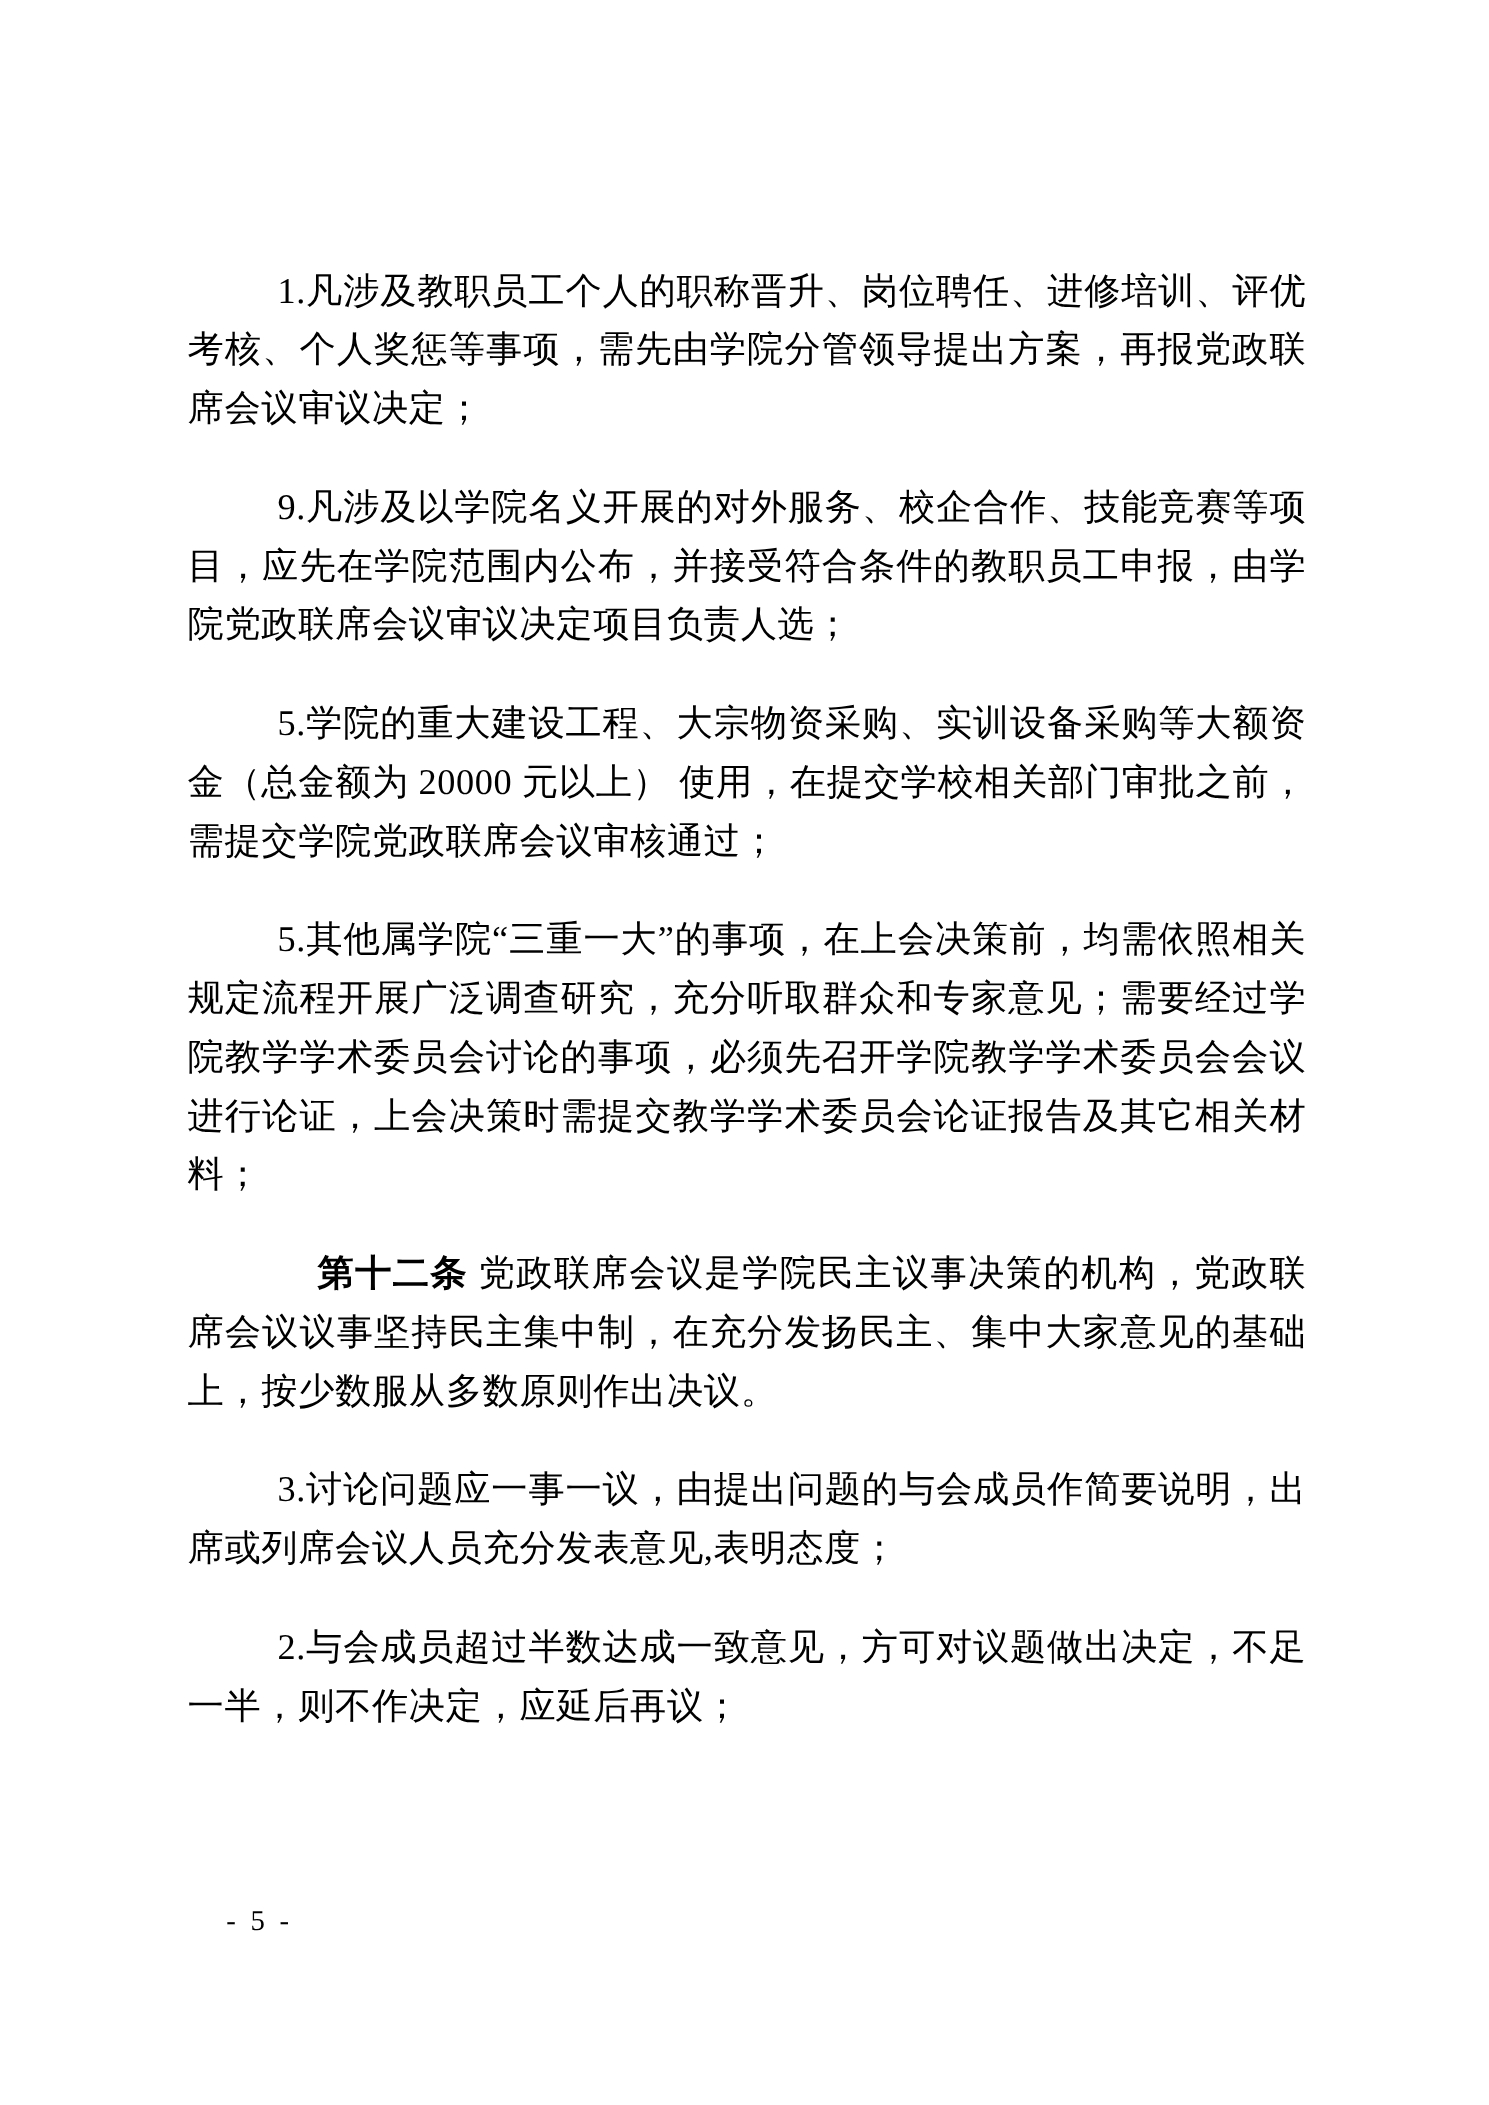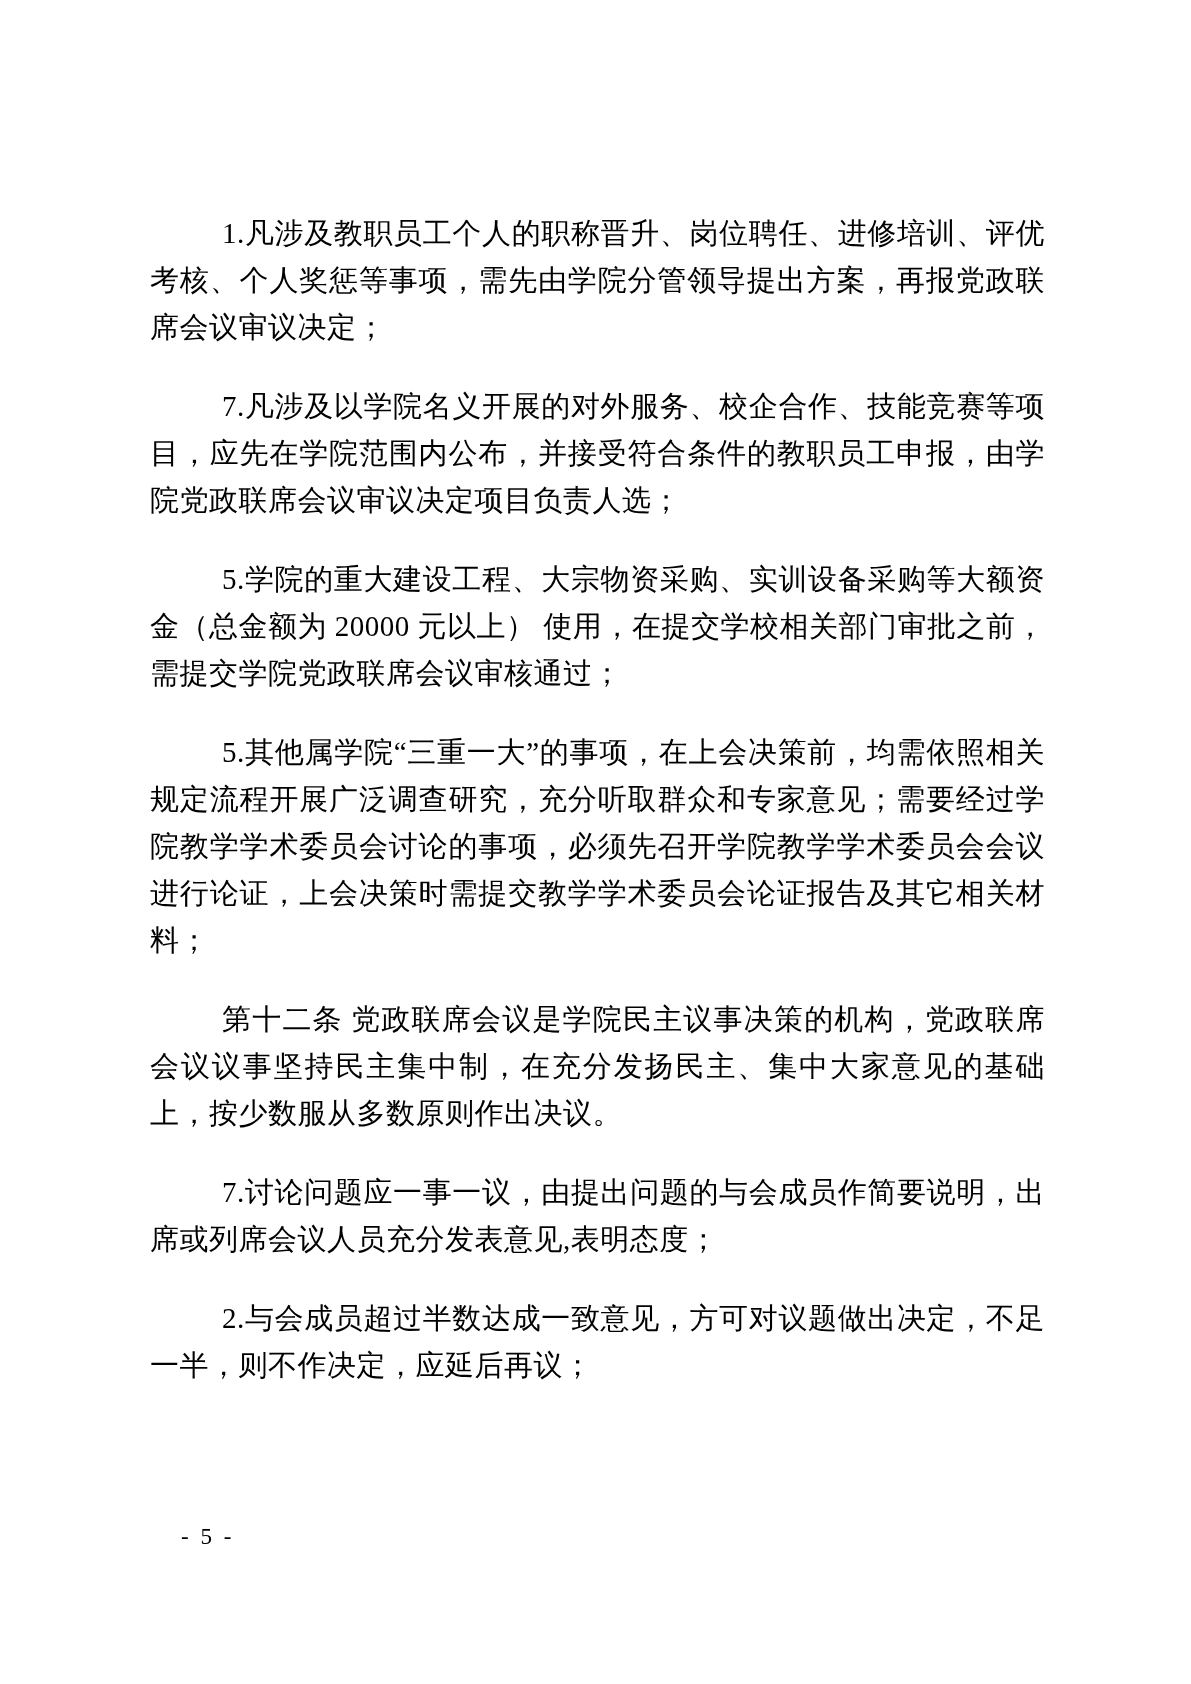--- a/index.html
+++ b/index.html
@@ -27,39 +27,40 @@
     letter-spacing: 0.5px;
   }
   .para {
     margin: 0 0 32px 0;
     text-indent: 72px;
   }
   .para:last-child {
     margin-bottom: 0;
   }
   .article-label {
-    font-weight: normal;
+    font-weight: bold;
+    margin-left: 32px;
   }
   .footer {
     position: absolute;
     left: 181px;
     top: 1524px;
     color: #000000;
     font-size: 23px;
     letter-spacing: 3px;
     font-family: "Liberation Serif", serif;
   }
 </style>
 </head>
 <body>
 
 <div class="page">
   <div class="content">
     <p class="para">1.凡涉及教职员工个人的职称晋升、岗位聘任、进修培训、评优考核、个人奖惩等事项，需先由学院分管领导提出方案，再报党政联席会议审议决定；</p>
-    <p class="para">7.凡涉及以学院名义开展的对外服务、校企合作、技能竞赛等项目，应先在学院范围内公布，并接受符合条件的教职员工申报，由学院党政联席会议审议决定项目负责人选；</p>
+    <p class="para">9.凡涉及以学院名义开展的对外服务、校企合作、技能竞赛等项目，应先在学院范围内公布，并接受符合条件的教职员工申报，由学院党政联席会议审议决定项目负责人选；</p>
     <p class="para">5.学院的重大建设工程、大宗物资采购、实训设备采购等大额资金（总金额为 20000 元以上） 使用，在提交学校相关部门审批之前，需提交学院党政联席会议审核通过；</p>
     <p class="para">5.其他属学院“三重一大”的事项，在上会决策前，均需依照相关规定流程开展广泛调查研究，充分听取群众和专家意见；需要经过学院教学学术委员会讨论的事项，必须先召开学院教学学术委员会会议进行论证，上会决策时需提交教学学术委员会论证报告及其它相关材料；</p>
     <p class="para"><span class="article-label">第十二条</span><span> 党政联席会议是学院民主议事决策的机构，党政联席会议议事坚持民主集中制，在充分发扬民主、集中大家意见的基础上，按少数服从多数原则作出决议。</span></p>
-    <p class="para">7.讨论问题应一事一议，由提出问题的与会成员作简要说明，出席或列席会议人员充分发表意见,表明态度；</p>
+    <p class="para">3.讨论问题应一事一议，由提出问题的与会成员作简要说明，出席或列席会议人员充分发表意见,表明态度；</p>
     <p class="para">2.与会成员超过半数达成一致意见，方可对议题做出决定，不足一半，则不作决定，应延后再议；</p>
   </div>
   <div class="footer">- 5 -</div>
 </div>
 
 </body></html>

